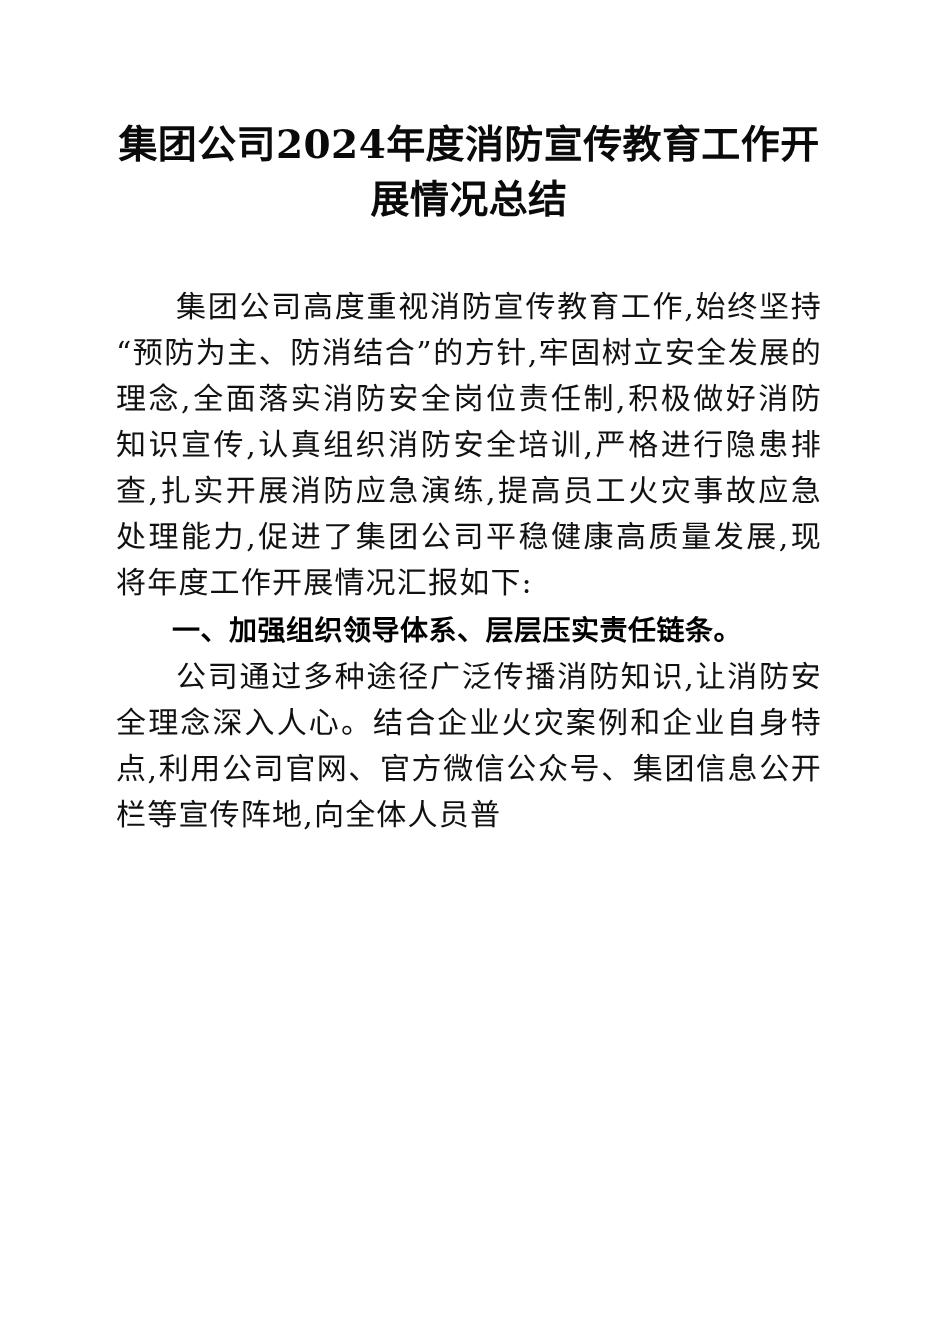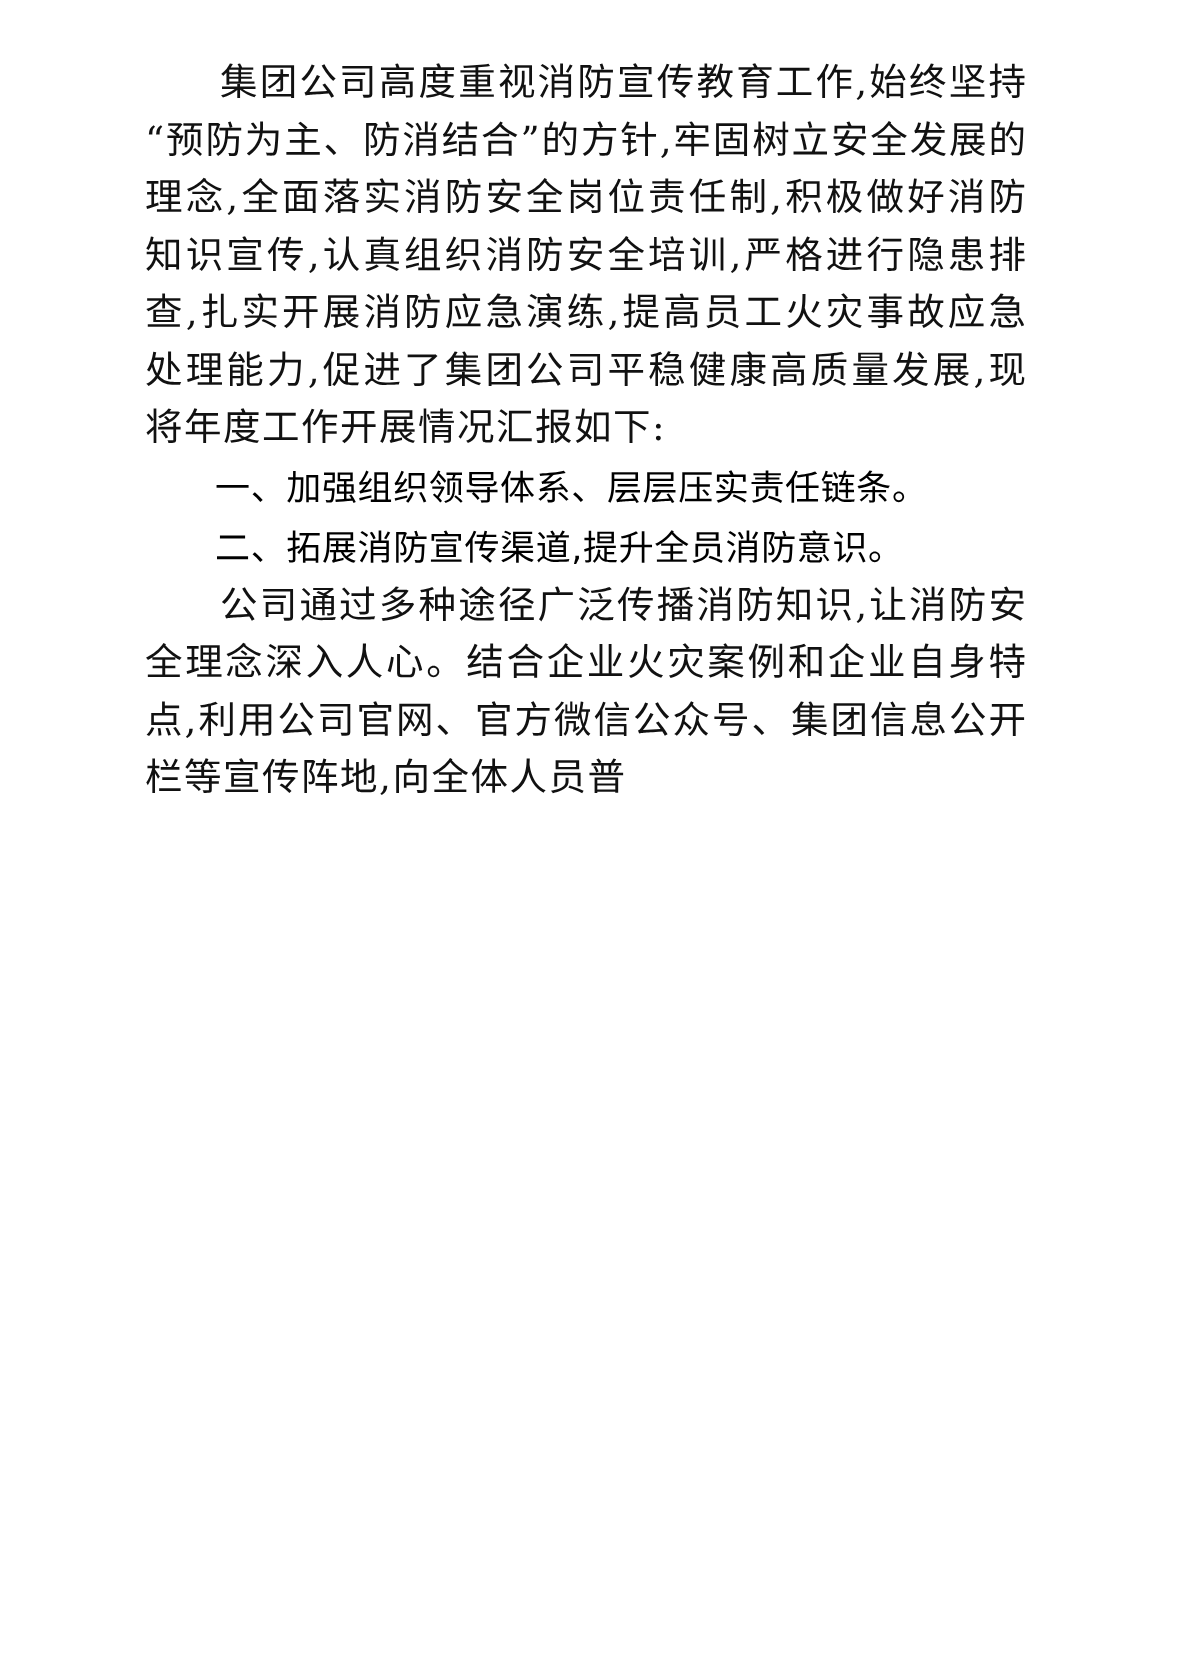--- a/index.html
+++ b/index.html
@@ -46,21 +46,21 @@
     color: #0a0a0a;
     padding-top: 118px;
     text-rendering: geometricPrecision;
   }
 
   
   .section-heading {
     margin: 0;
     padding: 0;
     font-family: "DejaVu Sans", "Liberation Sans", sans-serif;
-    font-weight: 400;
+    font-weight: 700;
     font-size: 28px;
     line-height: 46px;
     text-indent: 56px;
     letter-spacing: 0.5px;
     color: #000000;
   }
 
   
   .body-paragraph {
     margin: 0;
@@ -71,34 +71,34 @@
     line-height: 46px;
     text-indent: 60px;
     text-align: justify;
     text-justify: inter-character;
     letter-spacing: 1.2px;
     color: #111111;
     word-break: break-all;
   }
 
   
-  .lead-gap { margin-top: 44px; }
+  .lead-gap { margin-top: 56px; }
 
   .heading-gap { margin-top: 2px; }
 </style>
 </head>
 <body>
 
 <div class="page">
   <div class="page-body">
 
+    <h1 class="doc-title">集团公司2024年度消防宣传教育工作开展情况总结</h1>
 
     <p class="body-paragraph lead-gap">集团公司高度重视消防宣传教育工作,始终坚持“预防为主、防消结合”的方针,牢固树立安全发展的理念,全面落实消防安全岗位责任制,积极做好消防知识宣传,认真组织消防安全培训,严格进行隐患排查,扎实开展消防应急演练,提高员工火灾事故应急处理能力,促进了集团公司平稳健康高质量发展,现将年度工作开展情况汇报如下:</p>
 
     <h2 class="section-heading heading-gap">一、加强组织领导体系、层层压实责任链条。</h2>
 
 
-    <h2 class="section-heading heading-gap">二、拓展消防宣传渠道,提升全员消防意识。</h2>
 
     <p class="body-paragraph">公司通过多种途径广泛传播消防知识,让消防安全理念深入人心。结合企业火灾案例和企业自身特点,利用公司官网、官方微信公众号、集团信息公开栏等宣传阵地,向全体人员普</p>
 
   </div>
 </div>
 
 </body></html>

